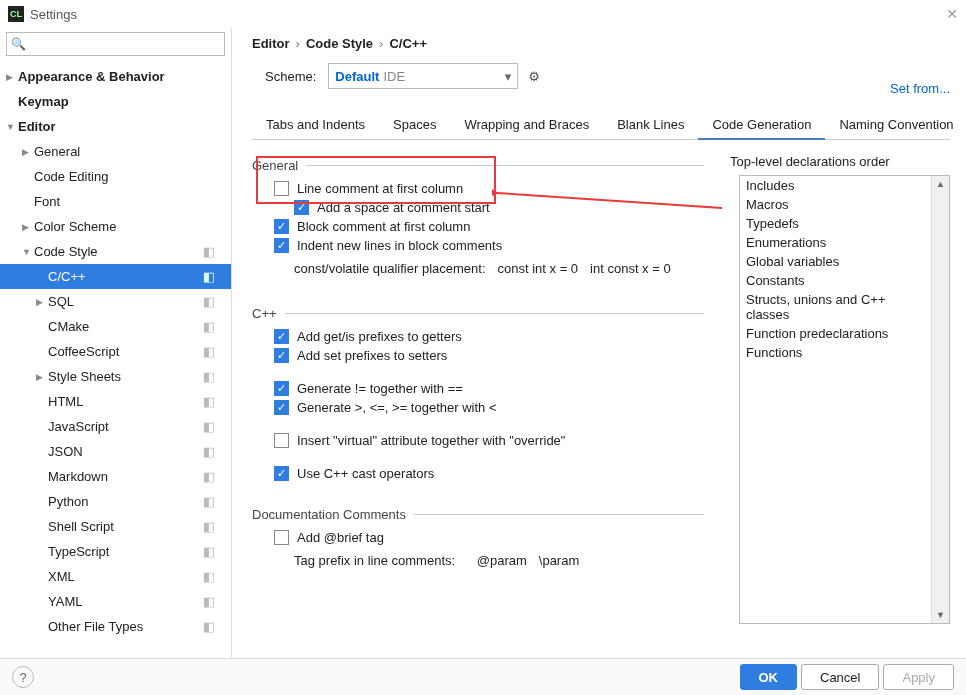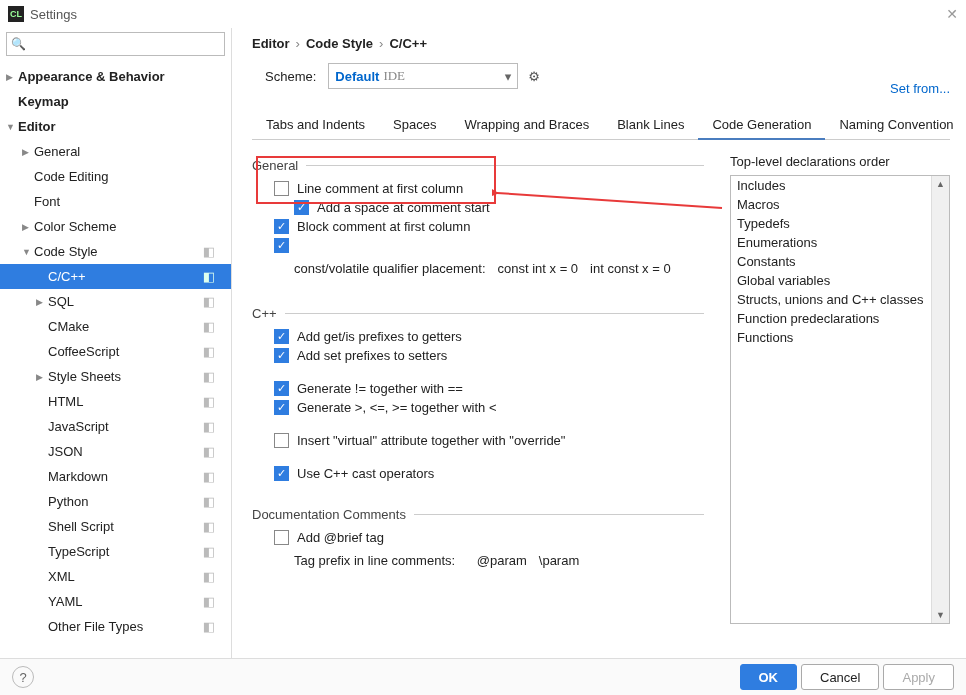--- a/index.html
+++ b/index.html
@@ -28,21 +28,21 @@
 .ind2 { padding-left: 36px; }
 
 .content { flex: 1; padding: 8px 16px 0 20px; overflow: hidden; position: relative; }
 .breadcrumb { font-weight: bold; color: #222; margin-bottom: 12px; }
 .breadcrumb .sep { color: #888; font-weight: normal; margin: 0 6px; }
 
 .scheme-row { display: flex; align-items: center; margin-bottom: 6px; position: relative; }
 .scheme-row .lbl { margin-right: 12px; margin-left: 13px; }
 .scheme-select { border: 1px solid #bbb; height: 26px; width: 190px; display: flex; align-items: center; padding: 4px 6px; cursor: pointer; }
 .scheme-select .val1 { color: #0066cc; font-weight: bold; }
-.scheme-select .val2 { color: #888; margin-left: 4px; font-family: Liberation Serif, serif; }
+.scheme-select .val2 { color: #888; margin-left: 4px; }
 .scheme-select .dd { margin-left: auto; color: #666; }
 .gearbtn { margin-left: 10px; color: #555; cursor: pointer; }
 .setfrom { position: absolute; right: 0; top: 18px; color: #0066cc; cursor: pointer; }
 
 .tabs { display: flex; border-bottom: 1px solid #ccc; margin-top: 22px; position: relative; }
 .tab { padding: 6px 14px; cursor: pointer; white-space: nowrap; }
 .tab.active { color: #222; border-bottom: 2px solid #4a7dbf; margin-bottom: -1px; }
 
 .panel { display: flex; margin-top: 14px; gap: 18px; height: 470px; }
 .settings-col { flex: 1; overflow-y: auto; padding-right: 8px; }
@@ -54,21 +54,21 @@
 .opt { display: flex; align-items: center; margin: 4px 0 4px 22px; }
 .opt .cb, .opt .rb { width: 15px; height: 15px; border: 1px solid #888; margin-right: 8px; display: inline-flex; align-items: center; justify-content: center; font-size: 11px; background: #fff; }
 .opt .cb.checked { background: #2f7de0; border-color: #2f7de0; color: #fff; }
 .opt.sub { margin-left: 42px; }
 .radio-row { margin: 8px 0 8px 42px; display: flex; align-items: center; gap: 6px; }
 
 .hlbox { position: absolute; border: 2px solid #e83a3a; pointer-events: none; }
 .arrowline { position: absolute; pointer-events: none; }
 
 .decl-title { margin-bottom: 6px; }
-.decl-list { border: 1px solid #bbb; flex: 1; display: flex; background: #fff; overflow: hidden; }
+.decl-list { border: 1px solid #bbb; flex: 1; display: flex; background: #fff; overflow: hidden; margin-left: 9px; }
 .decl-items { flex: 1; overflow-y: auto; }
 .decl-items div { padding: 2px 6px; }
 .decl-scroll { width: 18px; background: #f0f0f0; border-left: 1px solid #ddd; display: flex; flex-direction: column; align-items: center; }
 .decl-scroll .sbtn { height: 16px; color: #666; font-size: 9px; display: flex; align-items: center; justify-content: center; cursor: pointer; width: 100%; }
 
 .footer { height: 37px; border-top: 1px solid #ddd; display: flex; align-items: center; padding: 0 12px; background: #fafafa; }
 .help { width: 22px; height: 22px; border: 1px solid #bbb; border-radius: 50%; display: flex; align-items: center; justify-content: center; color: #666; cursor: pointer; }
 .footer-btns { margin-left: auto; display: flex; gap: 4px; }
 .btn { height: 26px; padding: 0 18px; border: 1px solid #aaa; background: #fff; border-radius: 3px; cursor: pointer; display: flex; align-items: center; }
 .btn.primary { background: #2f7de0; color: #fff; border-color: #2f7de0; font-weight: bold; }
@@ -239,20 +239,21 @@
           <div class="opt sub">
             <span class="cb checked">✓</span>
             <span>Add a space at comment start</span>
           </div>
           <div class="opt">
             <span class="cb checked">✓</span>
             <span>Block comment at first column</span>
           </div>
           <div class="opt">
             <span class="cb checked">✓</span>
+            <span>Indent new lines in block comments</span>
           </div>
           <div class="radio-row">
             <span>const/volatile qualifier placement:</span> 
             <span class="rb checked"></span>
             <span>const int x = 0</span> 
             <span class="rb"></span>
             <span>int const x = 0</span>
           </div>
           <div style="height: 18px;"></div>
           <div class="section-header">
@@ -299,22 +300,22 @@
           <div style="height: 18px;"></div>
         </div>
       <div class="decl-col">
         <div class="decl-title">Top-level declarations order</div>
         <div class="decl-list">
           <div class="decl-items" id="decl-items">
               <div>Includes</div>
               <div>Macros</div>
               <div>Typedefs</div>
               <div>Enumerations</div>
+              <div>Global variables</div>
               <div>Constants</div>
-              <div>Global variables</div>
               <div>Structs, unions and C++ classes</div>
               <div>Function predeclarations</div>
               <div>Functions</div>
             </div>
           <div class="decl-scroll">
             <div class="sbtn">▲</div>
             <div style="flex:1"></div>
             <div class="sbtn">▼</div>
           </div>
         </div>

